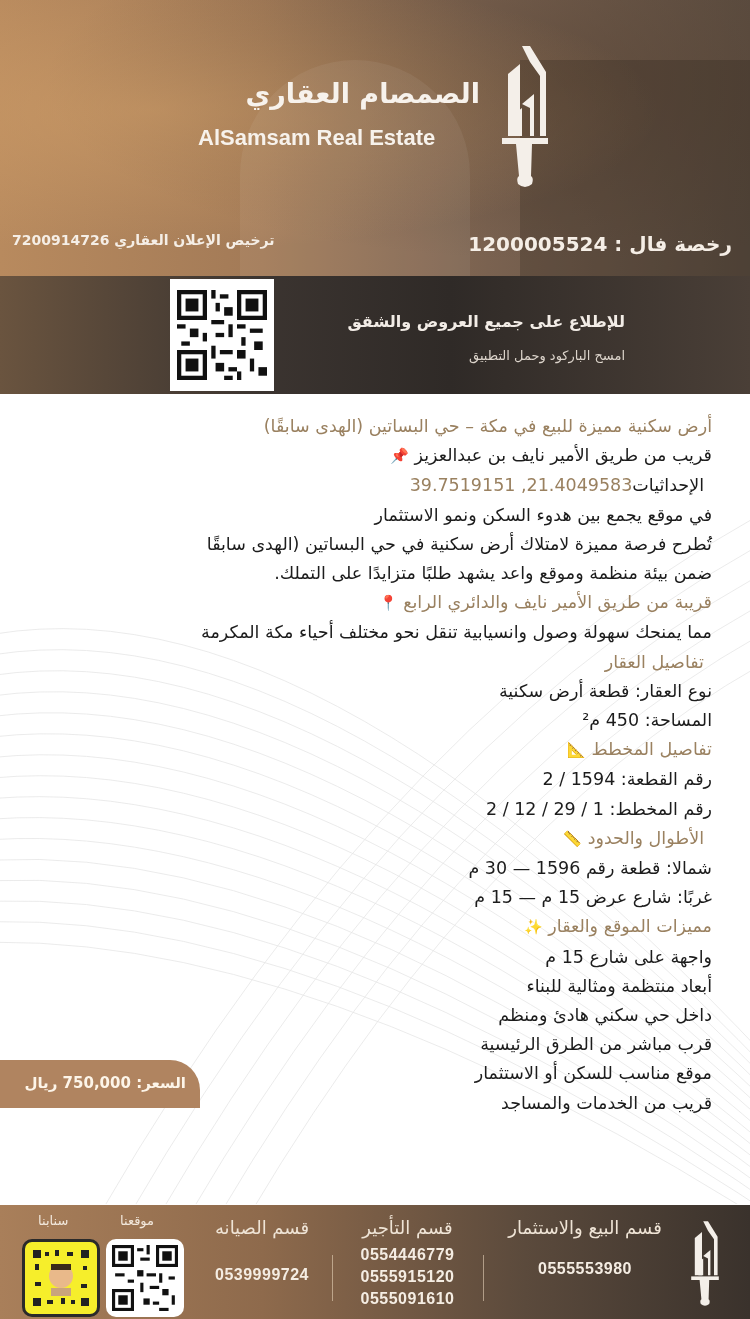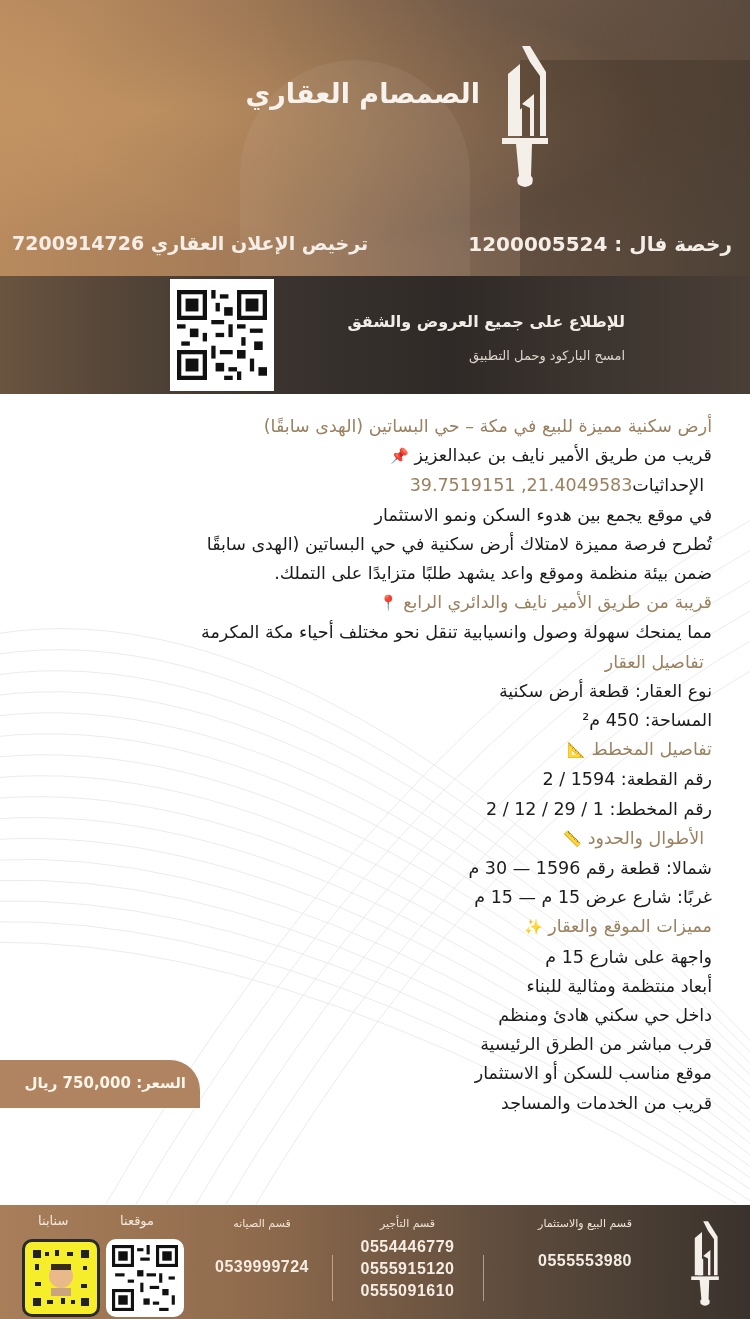--- a/index.html
+++ b/index.html
@@ -31,21 +31,21 @@
     color: #f7f2ec; font-size: 27px; font-weight: bold; letter-spacing: 1px;
     direction: rtl; z-index: 2;
   }
   .brand-en {
     position: absolute; left: 198px; top: 125px;
     color: #f7f2ec; font-size: 22px; font-weight: bold; z-index: 2;
     font-family: "Liberation Sans", sans-serif;
   }
   .logo { position: absolute; left: 500px; top: 44px; width: 50px; height: 150px; z-index: 2; }
   .license-left {
-    position: absolute; left: 12px; top: 232px; color: #f5eee6; font-size: 19px; font-weight: bold;
+    position: absolute; left: 12px; top: 232px; color: #f5eee6; font-size: 14px; font-weight: bold;
     direction: rtl; z-index: 2;
   }
   .license-right {
     position: absolute; right: 18px; top: 232px; color: #f5eee6; font-size: 20px; font-weight: bold;
     direction: rtl; z-index: 2;
   }
   
   .qr-band {
     position: absolute; left: 0; top: 276px; width: 750px; height: 118px;
     background: linear-gradient(90deg, #6a543f 0%, #3b3430 35%, #2f2a27 60%, #4a3f37 100%);
@@ -81,35 +81,36 @@
     direction: rtl; text-align: right; padding: 14px 14px 4px 0;
     color: #fdf5e9; font-size: 15px; font-weight: bold; white-space: nowrap; overflow: hidden;
   }
   
   .footer {
     position: absolute; left: 0; top: 1205px; width: 750px; height: 114px;
     background: linear-gradient(90deg, #a97f5a 0%, #8e6a4c 35%, #5b4a3c 70%, #3a322c 100%);
   }
   .f-logo { position: absolute; left: 690px; top: 12px; width: 30px; height: 96px; }
   .f-col { position: absolute; direction: rtl; text-align: center; color: #f5ede3; }
-  .f-col .ttl { font-size: 11px; color: #efe4d6; }
+  .f-col .ttl { font-size: 18px; color: #efe4d6; }
   .f-col .num { font-size: 16px; font-weight: bold; line-height: 22px; font-family: "Liberation Sans", sans-serif; letter-spacing: 0.5px; }
   .divider { position: absolute; width: 1px; background: rgba(230,210,185,0.6); }
   .f-qr {
     position: absolute; width: 78px; height: 78px; border-radius: 10px; background: #fff;
     display: flex; align-items: center; justify-content: center;
   }
   .f-qr.snap { background: #f6ee2b; border: 3px solid #2a2a2a; }
   .f-label { position: absolute; font-size: 13px; color: #f2e8dc; direction: rtl; }
 </style>
 </head>
 <body>
 
 <div class="header">
   <div class="brand-ar">الصمصام العقاري</div>
+  <div class="brand-en">AlSamsam Real Estate</div>
   <svg class="logo" viewBox="0 0 50 150">
     <polygon points="22,2 30,2 46,28 46,92 40,92 40,32 30,18" fill="#f4efe9"></polygon>
     <polygon points="8,30 20,20 20,92 8,92" fill="#f4efe9"></polygon>
     <polygon points="22,60 34,50 34,92 30,92 30,64" fill="#f4efe9"></polygon>
     <polygon points="14,70 22,64 22,92 14,92" fill="#f4efe9"></polygon>
     <rect x="2" y="94" width="46" height="6" fill="#f4efe9"></rect>
     <path d="M16,100 L32,100 L31,132 Q34,134 32,140 Q25,146 18,140 Q16,134 19,132 Z" fill="#f4efe9"></path>
   </svg>
   <div class="license-left">ترخيص الإعلان العقاري 7200914726</div>
   <div class="license-right">رخصة فال : 1200005524</div>

